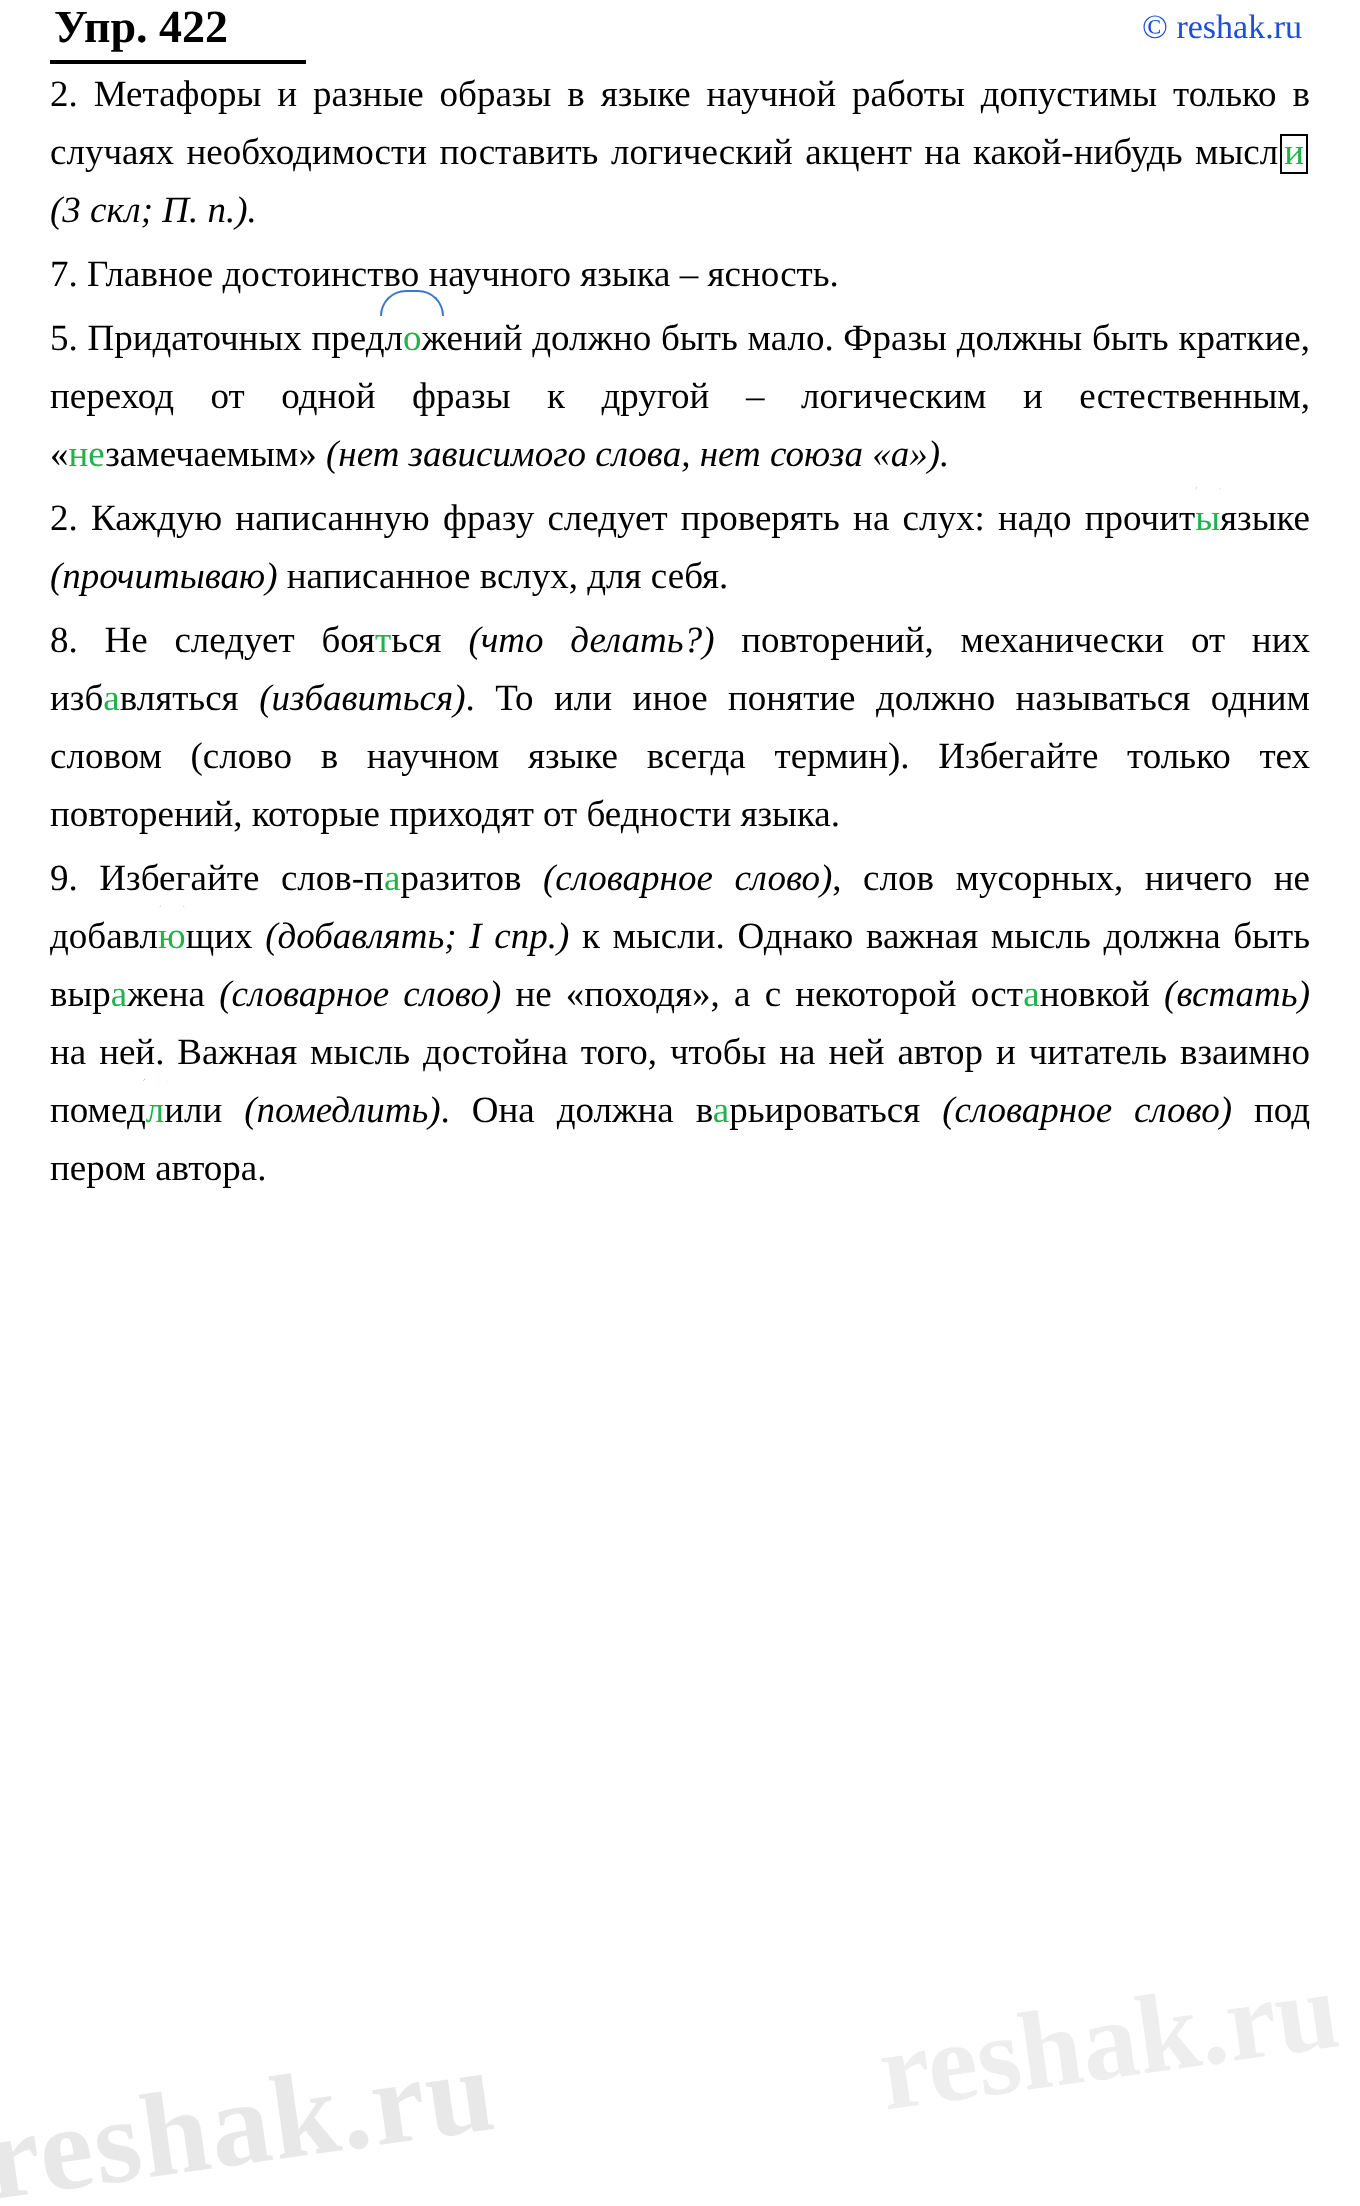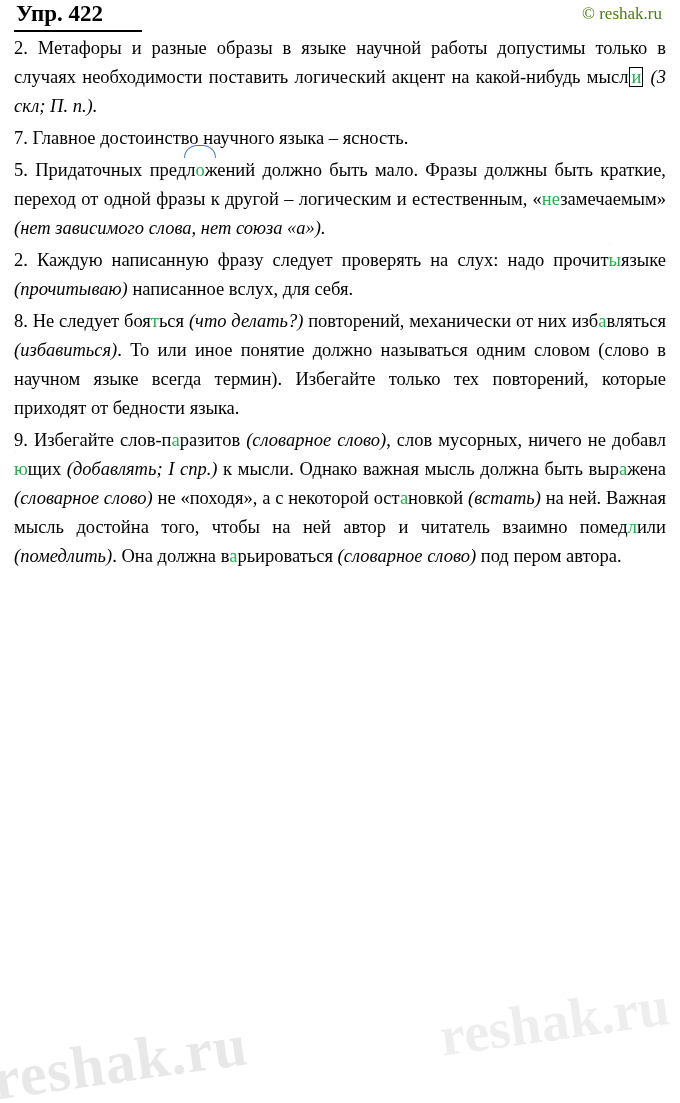--- a/index.html
+++ b/index.html
@@ -13,21 +13,21 @@
     font-family: "Liberation Serif", serif;
     color: #000000;
     position: relative;
     overflow: hidden;
   }
   .page {
     position: relative;
     width: 680px;
     height: 1103px;
     box-sizing: border-box;
-    padding: 0 12px;
+    padding: 0 23px;
   }
   
   .header {
     position: relative;
     height: 34px;
   }
   .ex-title {
     position: absolute;
     left: 4px;
     top: 1px;
@@ -41,21 +41,21 @@
     top: 30px;
     width: 128px;
     height: 2px;
     background: #000;
   }
   .site-credit {
     position: absolute;
     right: 6px;
     top: 4px;
     font-size: 17px;
-    color: #4d7c0f;
+    color: #1d4ed8;
   }
   
   .para {
     font-size: 18.5px;
     line-height: 29px;
     text-align: justify;
     text-justify: inter-word;
     margin: 0 0 3px 0;
     padding: 0 2px 0 2px;
   }

